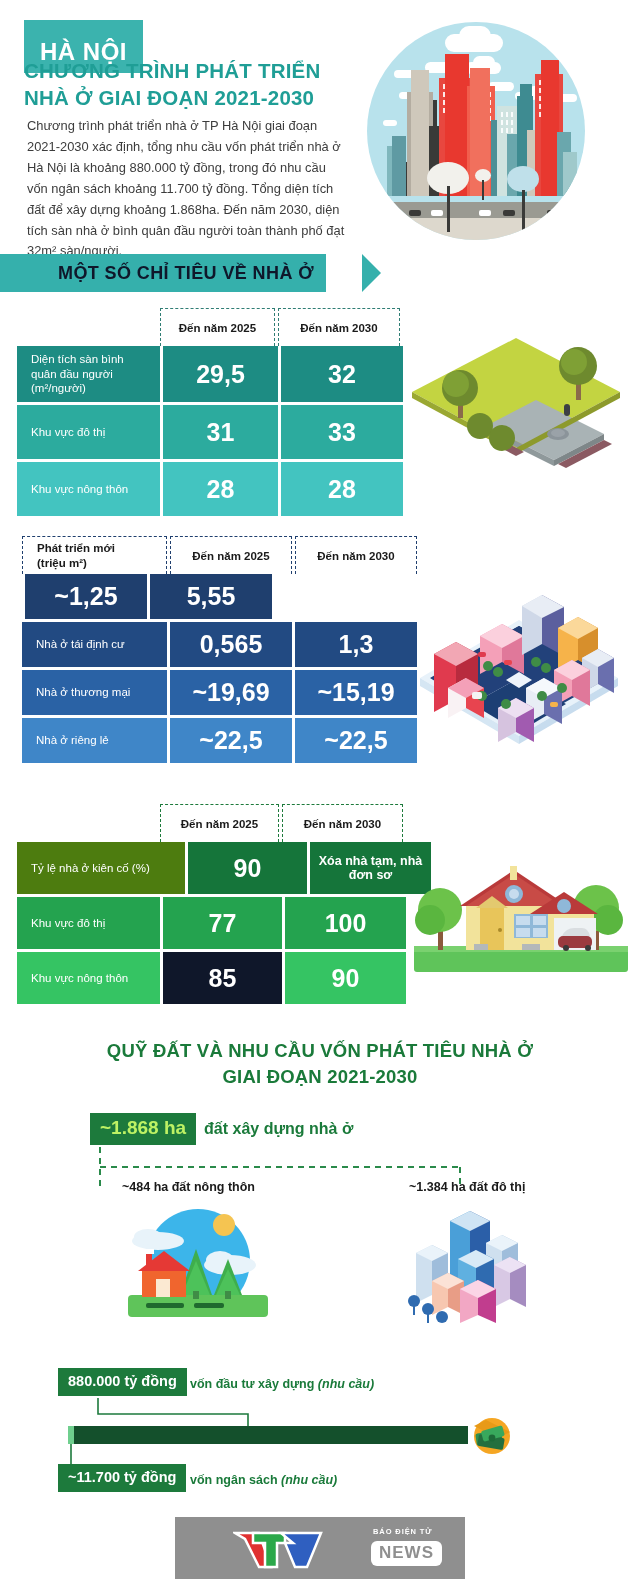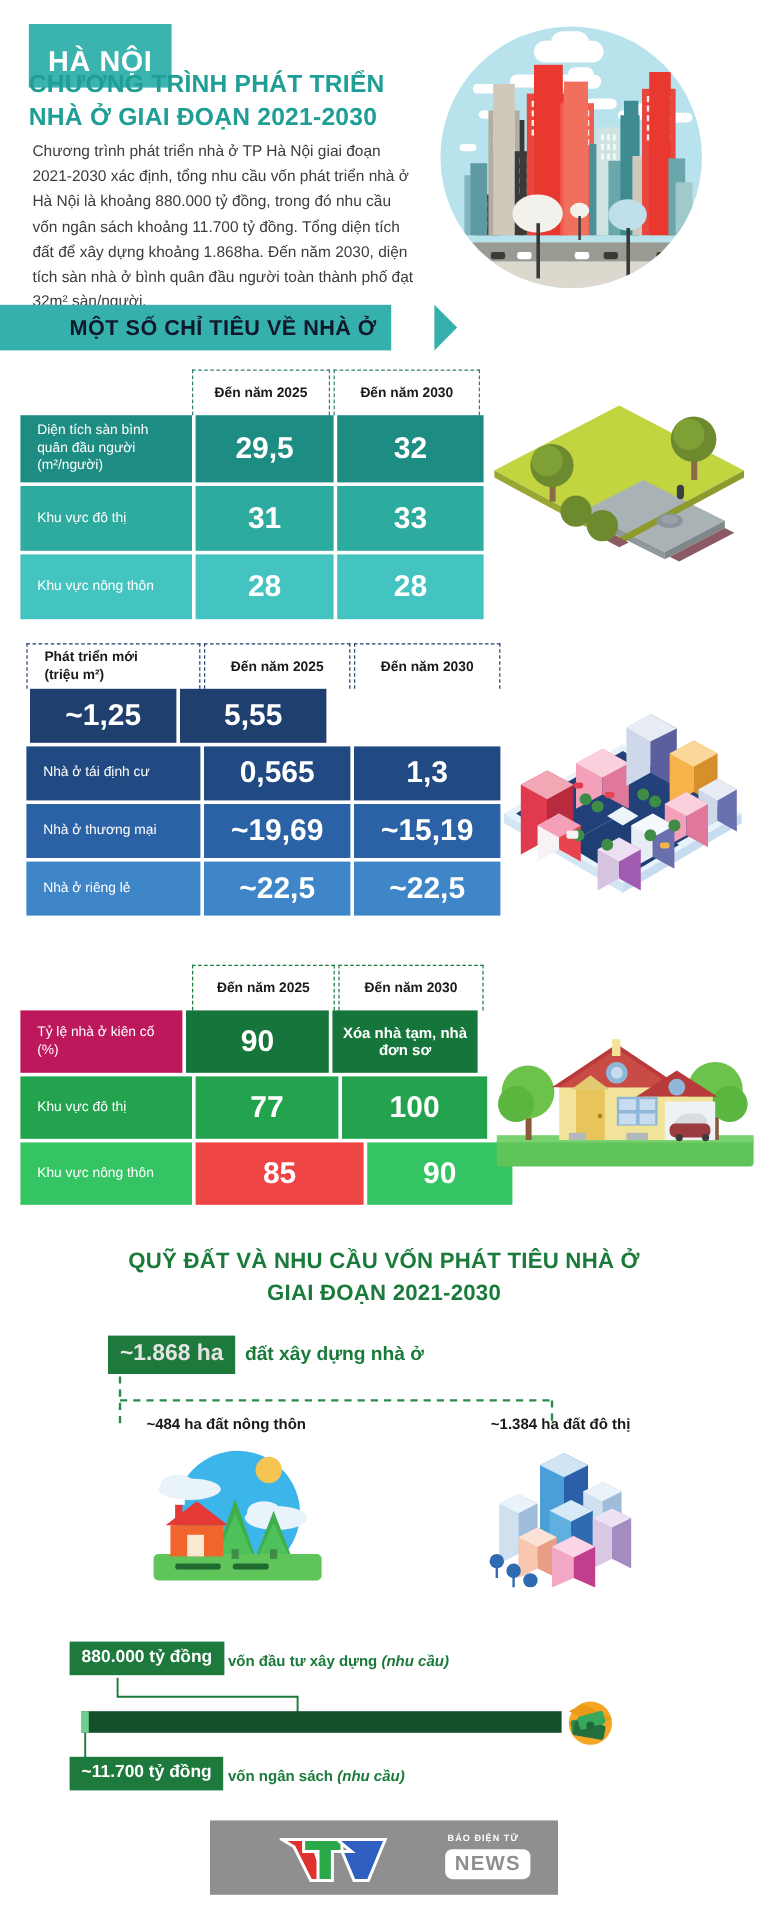--- a/index.html
+++ b/index.html
@@ -87,21 +87,21 @@
   }
   .tbl .c-val.small { font-size: 12.5px; font-weight: bold; }
 
   
   .fund-title {
     position: absolute; left: 0; width: 640px; text-align: center;
     color: #1a7a3a; font-weight: bold; font-size: 18.5px; line-height: 1.4;
     letter-spacing: .2px;
   }
   .chip {
-    display: inline-block; background: #1d7a3c; color: #e5e5e5;
+    display: inline-block; background: #1d7a3c; color: #bef264;
     font-weight: bold; padding: 4px 10px 6px 10px;
   }
   .fund-row { position: absolute; display: flex; align-items: center; gap: 8px; }
   .fund-row .note { color: #1a7a3a; font-weight: bold; }
 
   .conn { position: absolute; border-color: #2a8a4a; }
 
   .branch-label { position: absolute; font-size: 12.5px; font-weight: bold; color: #1a1a1a; }
 
   
@@ -467,32 +467,32 @@
 
   <div class="tbl green" style="left:17px; top:804px;">
     <div class="hrow">
       <div class="hspacer" style="width:143px;"></div>
       <div class="hcell" style="width:119px;">Đến năm 2025</div>
       <div style="width:3px;"></div>
       <div class="hcell" style="width:121px;">Đến năm 2030</div>
     </div>
 
     <div class="row">
-      <div class="c-lbl" style="width:135px;height:52px;background:#be185d;">Tỷ lệ nhà ở kiên cố (%)</div>
+      <div class="c-lbl" style="width:168px;height:52px;background:#4d7c0f;">Tỷ lệ nhà ở kiên cố (%)</div>
       <div class="c-val" style="width:119px;height:52px;background:#15753a;">90</div>
       <div class="c-val small" style="width:121px;height:52px;background:#15753a;">Xóa nhà tạm, nhà đơn sơ</div>
     </div>
     <div class="row">
       <div class="c-lbl" style="width:143px;height:52px;background:#24a34f;">Khu vực đô thị</div>
       <div class="c-val" style="width:119px;height:52px;background:#24a34f;">77</div>
       <div class="c-val" style="width:121px;height:52px;background:#24a34f;">100</div>
     </div>
     <div class="row">
       <div class="c-lbl" style="width:143px;height:52px;background:#35c463;">Khu vực nông thôn</div>
-      <div class="c-val" style="width:140px;height:52px;background:#ef4444;">85</div>
+      <div class="c-val" style="width:119px;height:52px;background:#0f172a;">85</div>
       <div class="c-val" style="width:121px;height:52px;background:#35c463;">90</div>
     </div>
   </div>
 
   <div class="ill" style="left:404px; top:852px; width:232px; height:130px;">
     <svg width="232" height="130" viewBox="0 0 232 130">
       <rect x="10" y="96" width="214" height="24" rx="3" fill="#5fc45a"></rect>
       <rect x="10" y="94" width="214" height="6" fill="#7ad16f"></rect>
 
       <rect x="34" y="70" width="5" height="28" fill="#8b5a3c"></rect>

